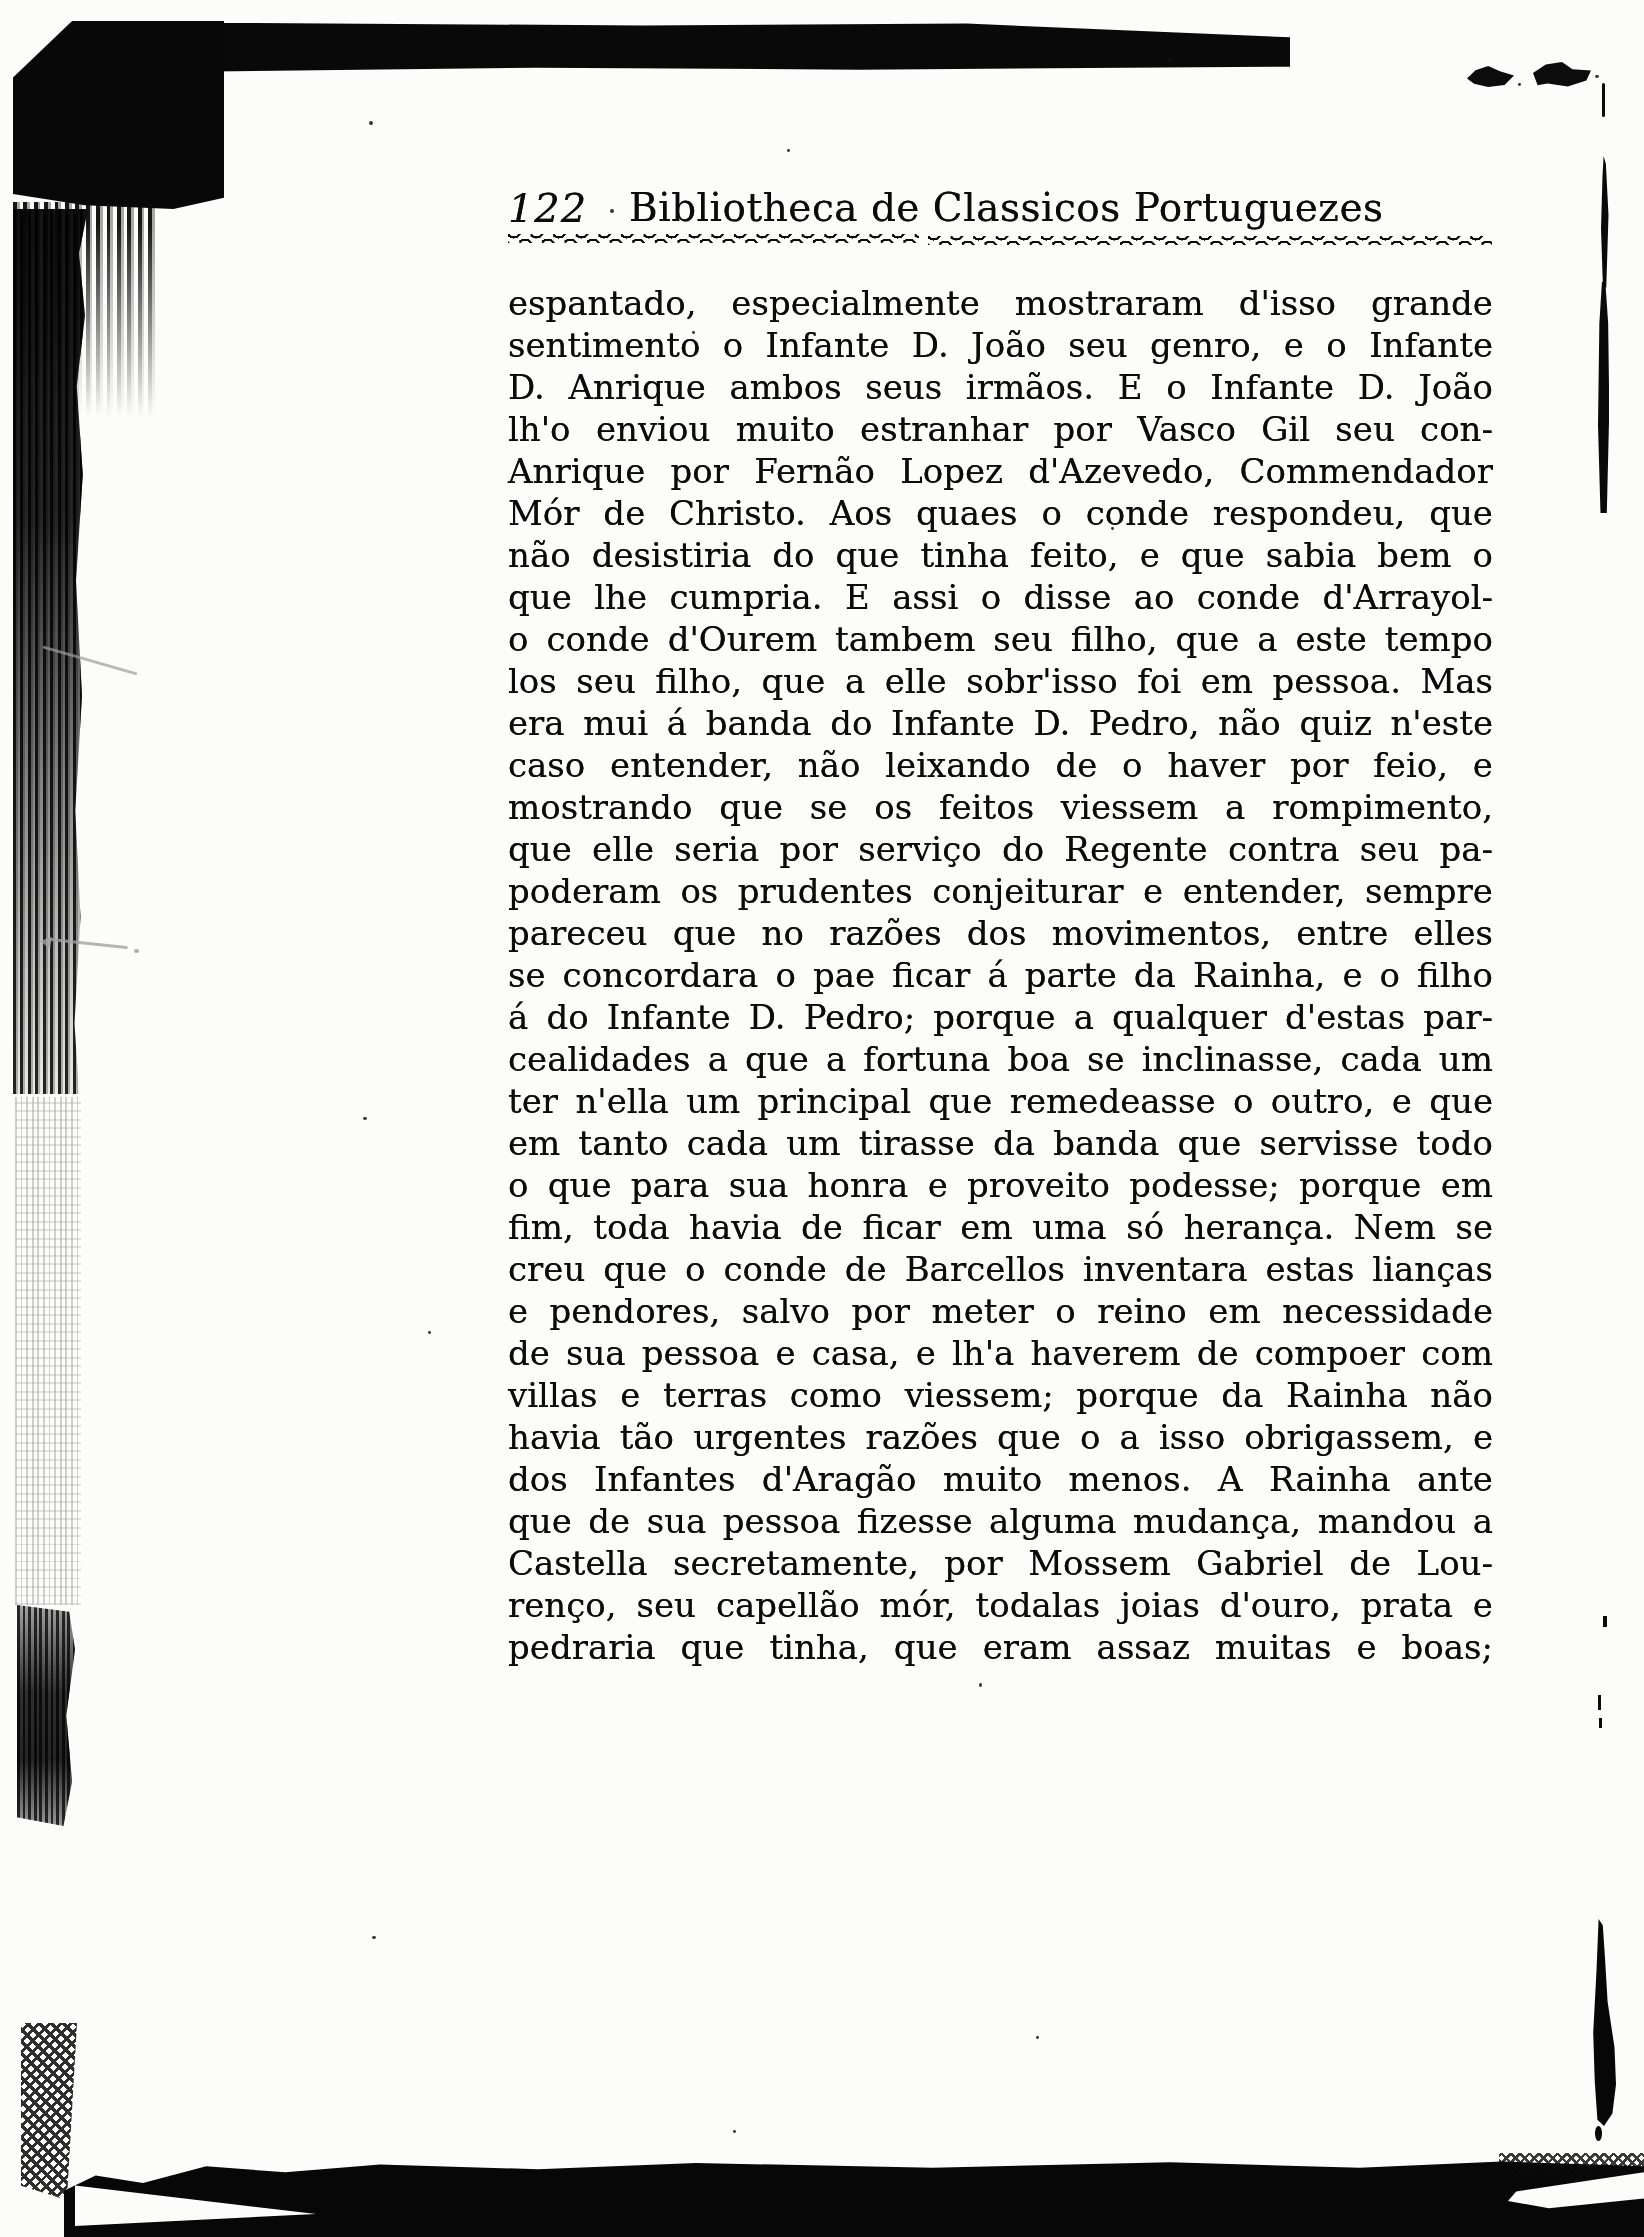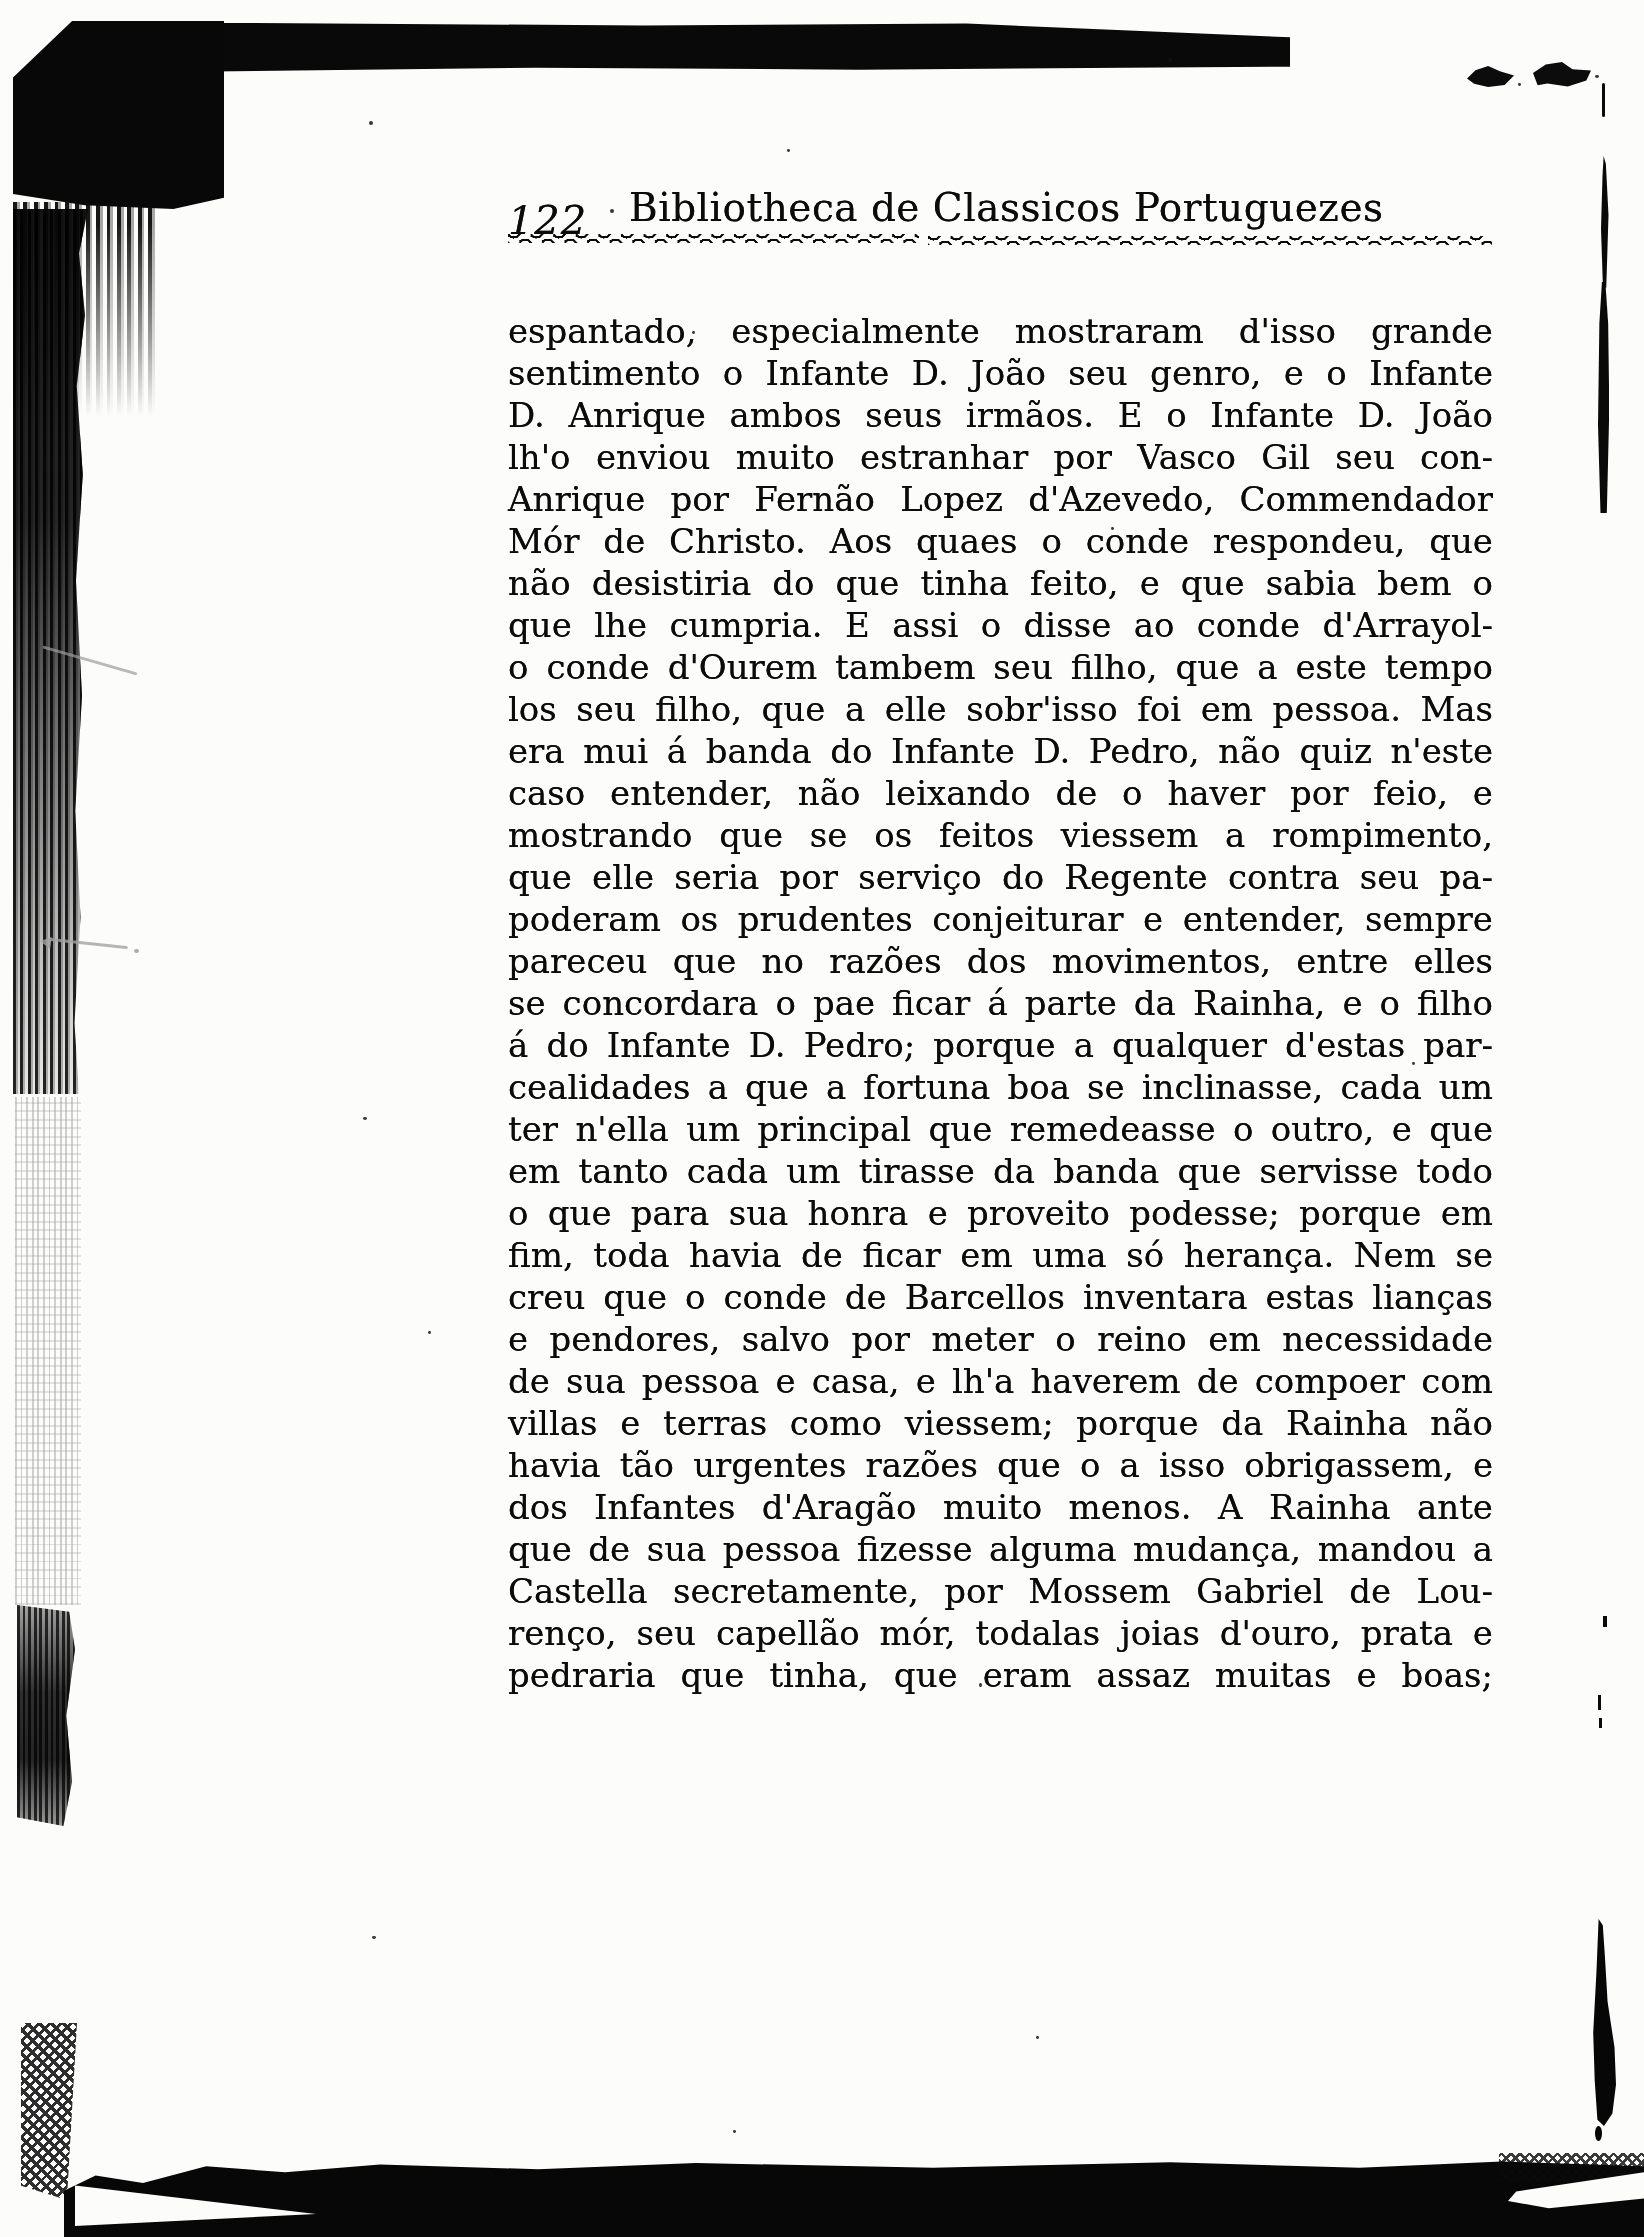--- a/index.html
+++ b/index.html
@@ -10,21 +10,21 @@
   .page{
     position:relative;
     width:1644px;height:2237px;
     background:var(--paper);
     overflow:hidden;
     font-family:"DejaVu Serif","Liberation Serif",serif;
     color:var(--ink);
   }
   
   .page-number{
-    position:absolute;left:508px;top:197px;
+    position:absolute;left:508px;top:185px;
     font-style:italic;font-size:40px;letter-spacing:0.9px;
     text-shadow:0 0 0.6px rgba(0,0,0,.8);
   }
   .header-title{
     position:absolute;left:629px;top:185px;
     font-size:39px;letter-spacing:0.5px;white-space:nowrap;
     text-shadow:0 0 0.6px rgba(0,0,0,.8);
   }
   .wavy{
     position:absolute;height:9.4px;
@@ -32,21 +32,20 @@
       radial-gradient(circle at 5.6px -2.8px, rgba(0,0,0,0) 5.2px, var(--ink) 5.2px, var(--ink) 7.5px, rgba(0,0,0,0) 7.5px) 0 0/22.6px 9.4px repeat-x,
       radial-gradient(circle at 5.6px 12.2px, rgba(0,0,0,0) 5.2px, var(--ink) 5.2px, var(--ink) 7.5px, rgba(0,0,0,0) 7.5px) 11.3px 0/22.6px 9.4px repeat-x;
   }
   .wavy-left{left:508px;top:234px;width:411px;}
   .wavy-right{left:928px;top:236px;width:564px;}
   
   .body-text{
     position:absolute;left:508px;top:282px;width:985px;
     font-size:34px;line-height:42px;
     text-shadow:0 0 0.5px rgba(0,0,0,.75);
-    margin-top:28px;
   }
   .body-text .text-line{
     text-align:justify;
     text-align-last:justify;
     white-space:normal;
     word-spacing:1.9px;
   }
   
   .art{position:absolute;}
   .top-band{

